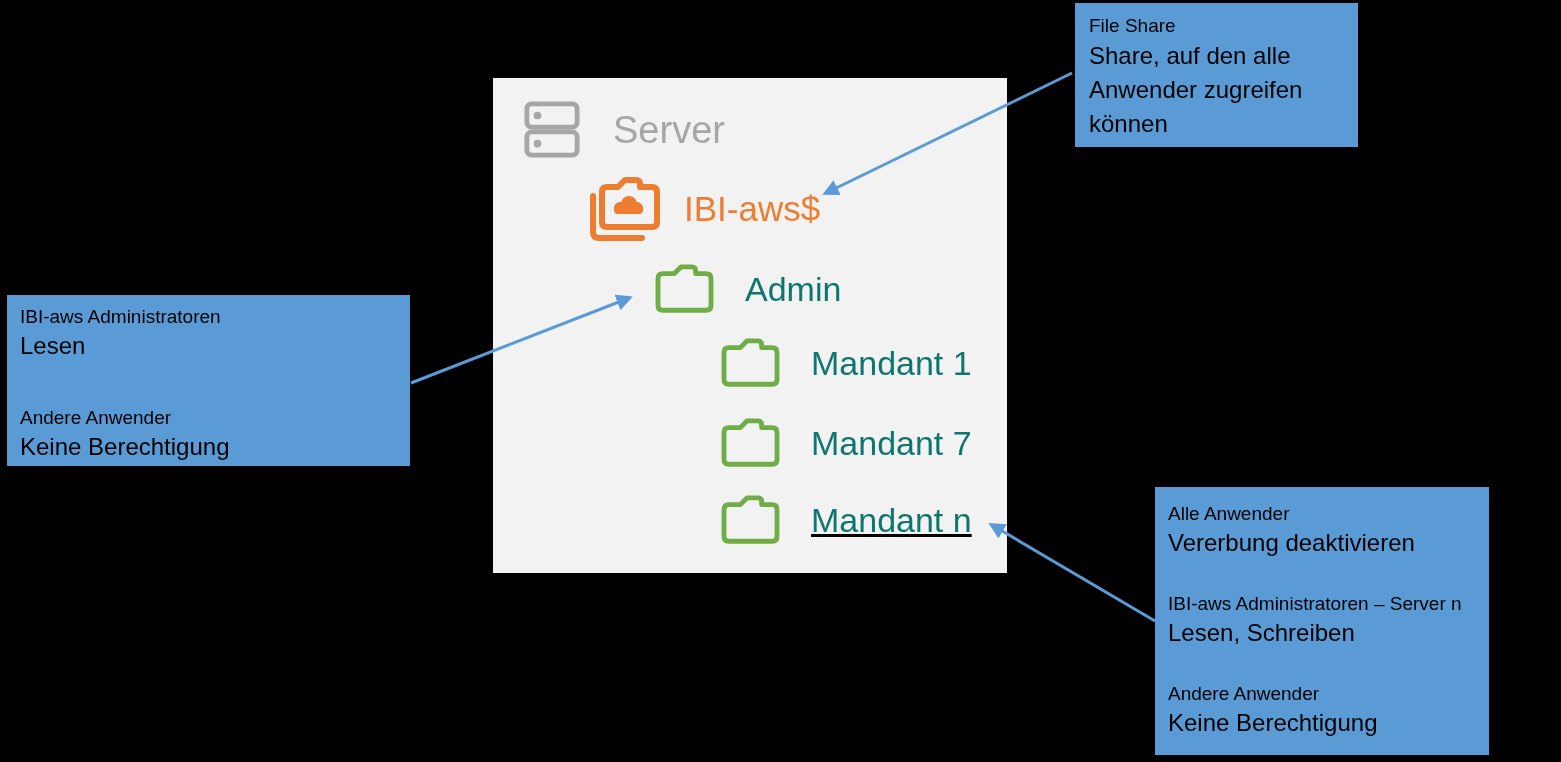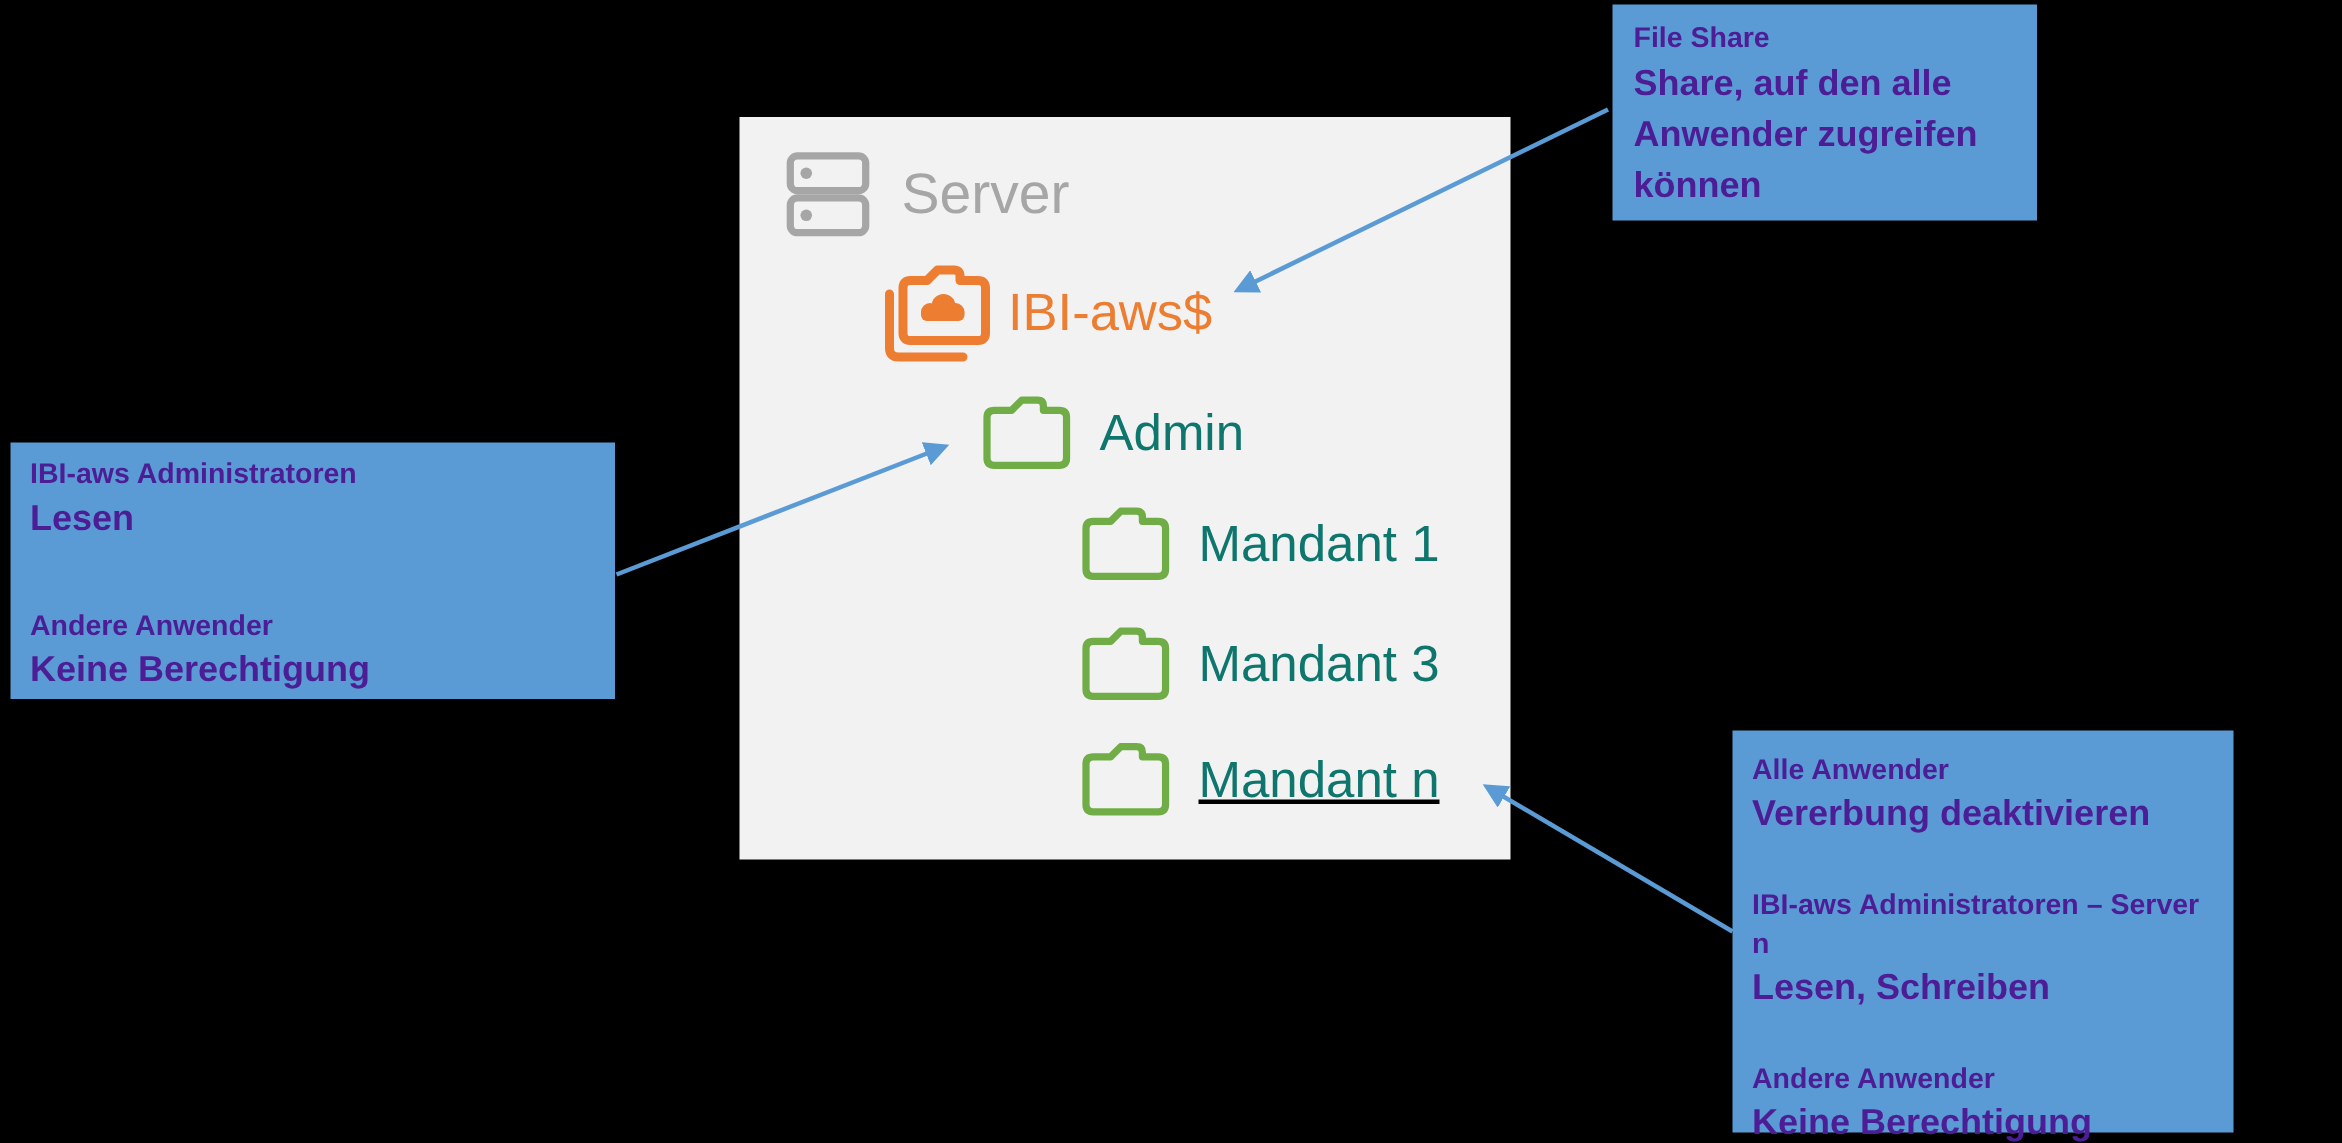--- a/index.html
+++ b/index.html
@@ -17,20 +17,21 @@
     position: absolute;
     left: 493px; top: 78px;
     width: 514px; height: 495px;
     background: #F2F2F2;
   }
   .tree-row {
     position: absolute;
     display: flex;
     align-items: center;
     white-space: nowrap;
+    gap: 12px;
   }
   .row-server { left: 30px;  top: 22px; }
   .row-share  { left: 93px;  top: 96px; }
   .row-admin  { left: 160px; top: 184px; }
   .row-m1     { left: 226px; top: 258px; }
   .row-m2     { left: 226px; top: 338px; }
   .row-mn     { left: 226px; top: 415px; text-decoration: underline; }
 
   .server-label {
     color: #A6A6A6;
@@ -45,22 +46,21 @@
   .folder-label {
     color: #0f766e;
     font-size: 34px;
     margin-left: 16px;
   }
 
   
   .callout {
     position: absolute;
     background: #5B9BD5;
-    color: #4c1d95;
-    font-weight: bold;
+    color: #000000;
   }
   .callout .subject, .callout .title {
     font-size: 19px;
     line-height: 26px;
   }
   .callout .permission {
     font-size: 24px;
     line-height: 31px;
   }
   #callout-file-share {
@@ -146,21 +146,21 @@
     </span>
     <span class="folder-label">Mandant 1</span>
   </div>
 
   <div class="tree-row row-m2">
     <span class="icon-box">
       <svg width="64" height="54" viewBox="0 0 64 56">
         <path d="M4 17 Q4 12 9 12 H21 L28 5 H39 Q43 5 43 9 V12 H54 Q59 12 59 17 V45 Q59 50 54 50 H9 Q4 50 4 45 Z" fill="none" stroke="#70AD47" stroke-width="5" stroke-linejoin="round"></path>
       </svg>
     </span>
-    <span class="folder-label">Mandant 3</span>
+    <span class="folder-label">Mandant 7</span>
   </div>
 
   <div class="tree-row row-mn">
     <span class="icon-box">
       <svg width="64" height="54" viewBox="0 0 64 56">
         <path d="M4 17 Q4 12 9 12 H21 L28 5 H39 Q43 5 43 9 V12 H54 Q59 12 59 17 V45 Q59 50 54 50 H9 Q4 50 4 45 Z" fill="none" stroke="#70AD47" stroke-width="5" stroke-linejoin="round"></path>
       </svg>
     </span>
     <span class="folder-label">Mandant n</span>
   </div>

